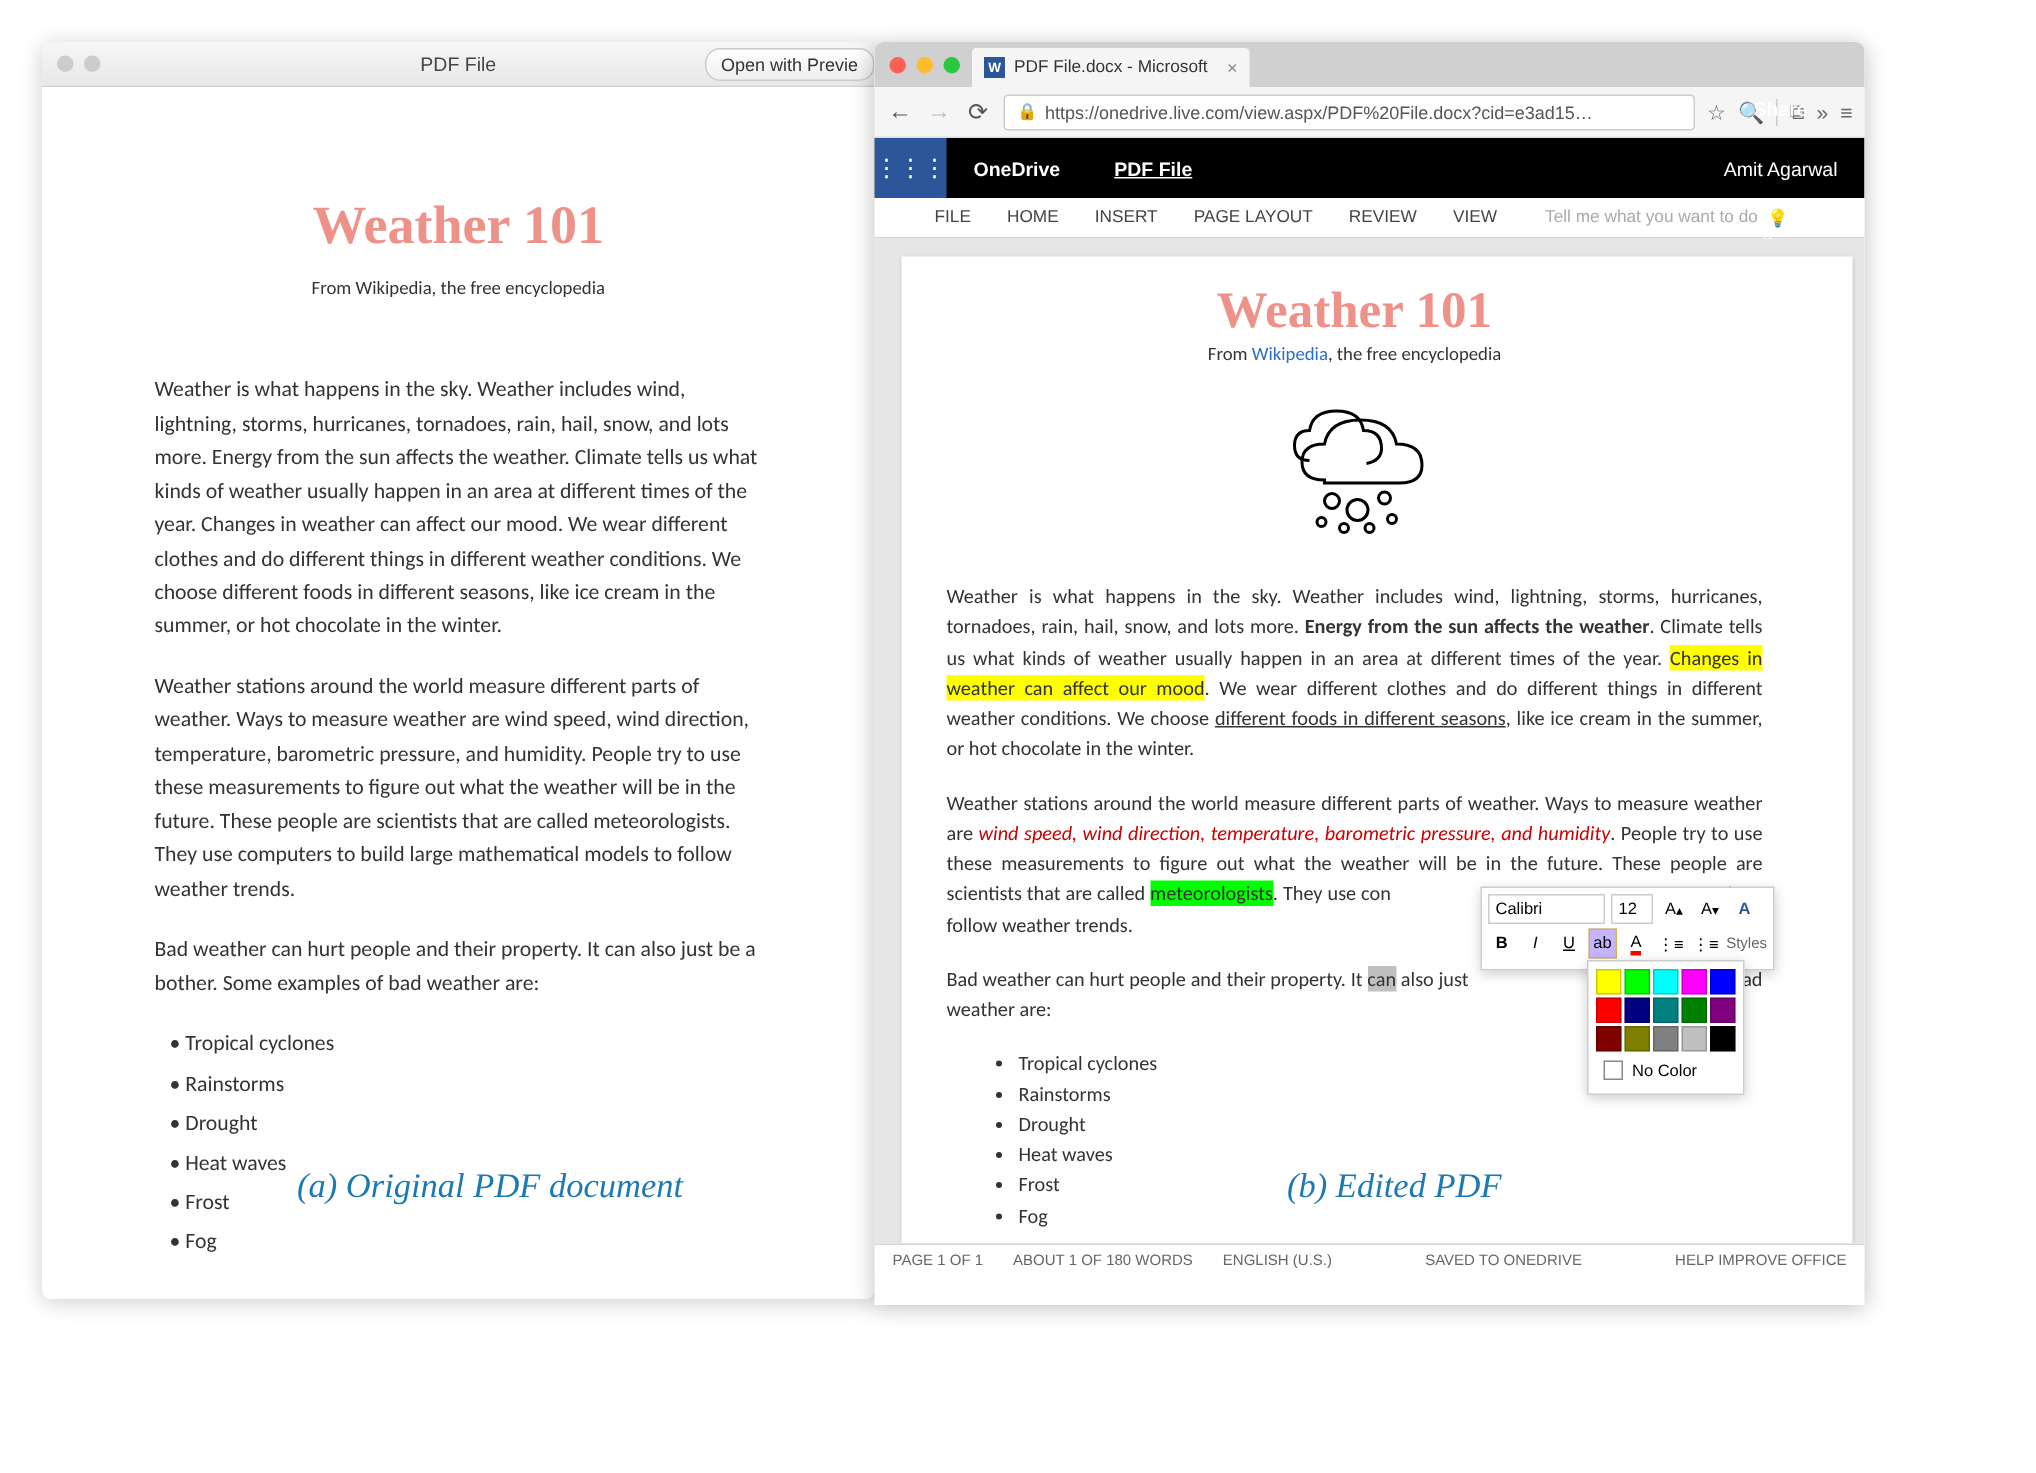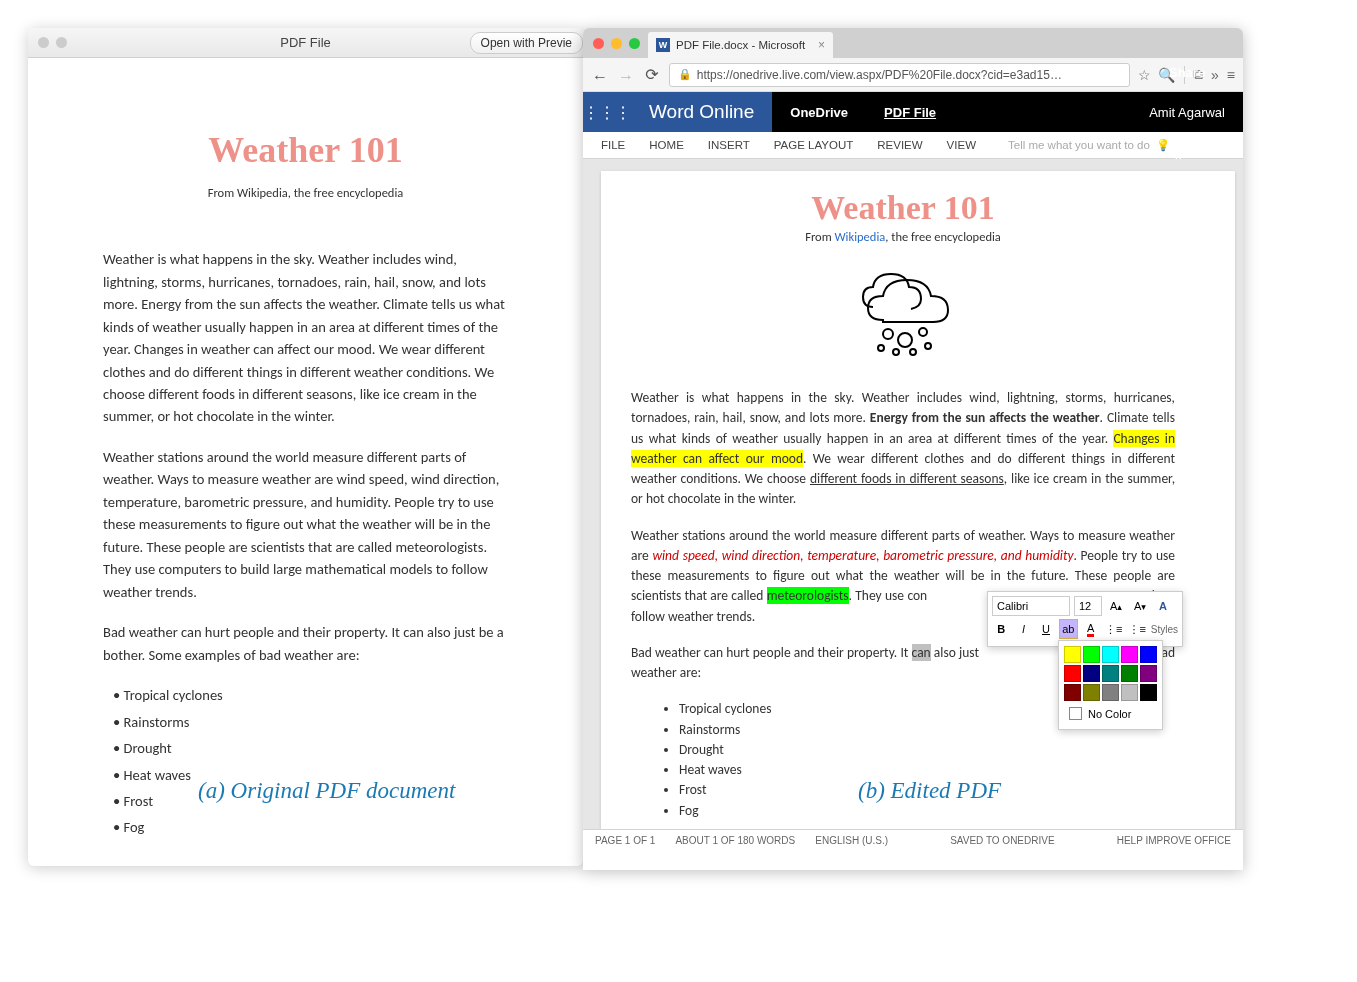--- a/index.html
+++ b/index.html
@@ -41,21 +41,21 @@
 
 
 .word-header { height: 40px; background: #000; display: flex; align-items: center; color: #fff; font-size: 13px; }
 .waffle { width: 48px; height: 40px; background: #2b579a; display: flex; align-items: center; justify-content: center; font-size: 16px; }
 .word-brand { background: #2b579a; height: 40px; display: flex; align-items: center; padding: 0 18px; font-family: 'Segoe UI Light', sans-serif; font-size: 19px; }
 .word-nav-item { padding: 0 18px; height: 40px; display: flex; align-items: center; font-weight: bold; font-size: 13px; }
 .word-nav-item.link { text-decoration: underline; font-weight: bold; }
 .word-right { margin-left: auto; display: flex; align-items: center; flex-direction: column; }
 
 
-.ribbon { height: 27px; background: #fff; border-bottom: 1px solid #d4d4d4; display: flex; align-items: center; padding-left: 6px; font-size: 11.5px; color: #444; }
+.ribbon { height: 27px; background: #fff; border-bottom: 1px solid #d4d4d4; display: flex; align-items: center; padding-left: 28px; font-size: 11.5px; color: #444; }
 .ribbon-tab { padding: 0 12px; height: 27px; display: flex; align-items: center; }
 .tellme { margin-left: 20px; color: #aaa; flex: 1; display: flex; align-items: center; gap: 6px; }
 .bulb { color: #f5a623; }
 
 
 .word-doc { background: #e6e6e6; height: 670px; padding: 12px 8px 0 18px; overflow: hidden; position: relative; }
 .page { background: #fff; box-shadow: 0 1px 3px rgba(0,0,0,0.15); padding: 18px 60px 30px 30px; font-family: Calibri, sans-serif; font-size: 13.5px; color: #333; height: 100%; }
 .page h1 { color: #ed9189; font-family: Georgia, serif; font-weight: bold; font-size: 34px; text-align: center; margin-bottom: 2px; }
 .page-subtitle { text-align: center; font-size: 12.5px; margin-bottom: 18px; }
 .page-subtitle a { color: #2a6dc9; text-decoration: none; }
@@ -140,21 +140,20 @@
       <span>🔍</span>
       <div class="sep"></div>
       <span>⧉</span>
       <span>»</span>
       <span>≡</span>
     </div>
   </div>
 
   <div class="word-header">
     <div class="waffle">⋮⋮⋮</div>
-    <div class="word-brand">Word Online</div>
     <div class="word-nav-item">OneDrive</div>
     <div class="word-nav-item link">PDF File</div>
     <div class="word-right">
       <div class="word-nav-item">Share</div>
       <div class="word-nav-item" style="font-weight:normal">Amit Agarwal</div>
       <div class="word-nav-item" style="font-weight:normal">Sign out</div>
     </div>
   </div>
 
   <div class="ribbon">

